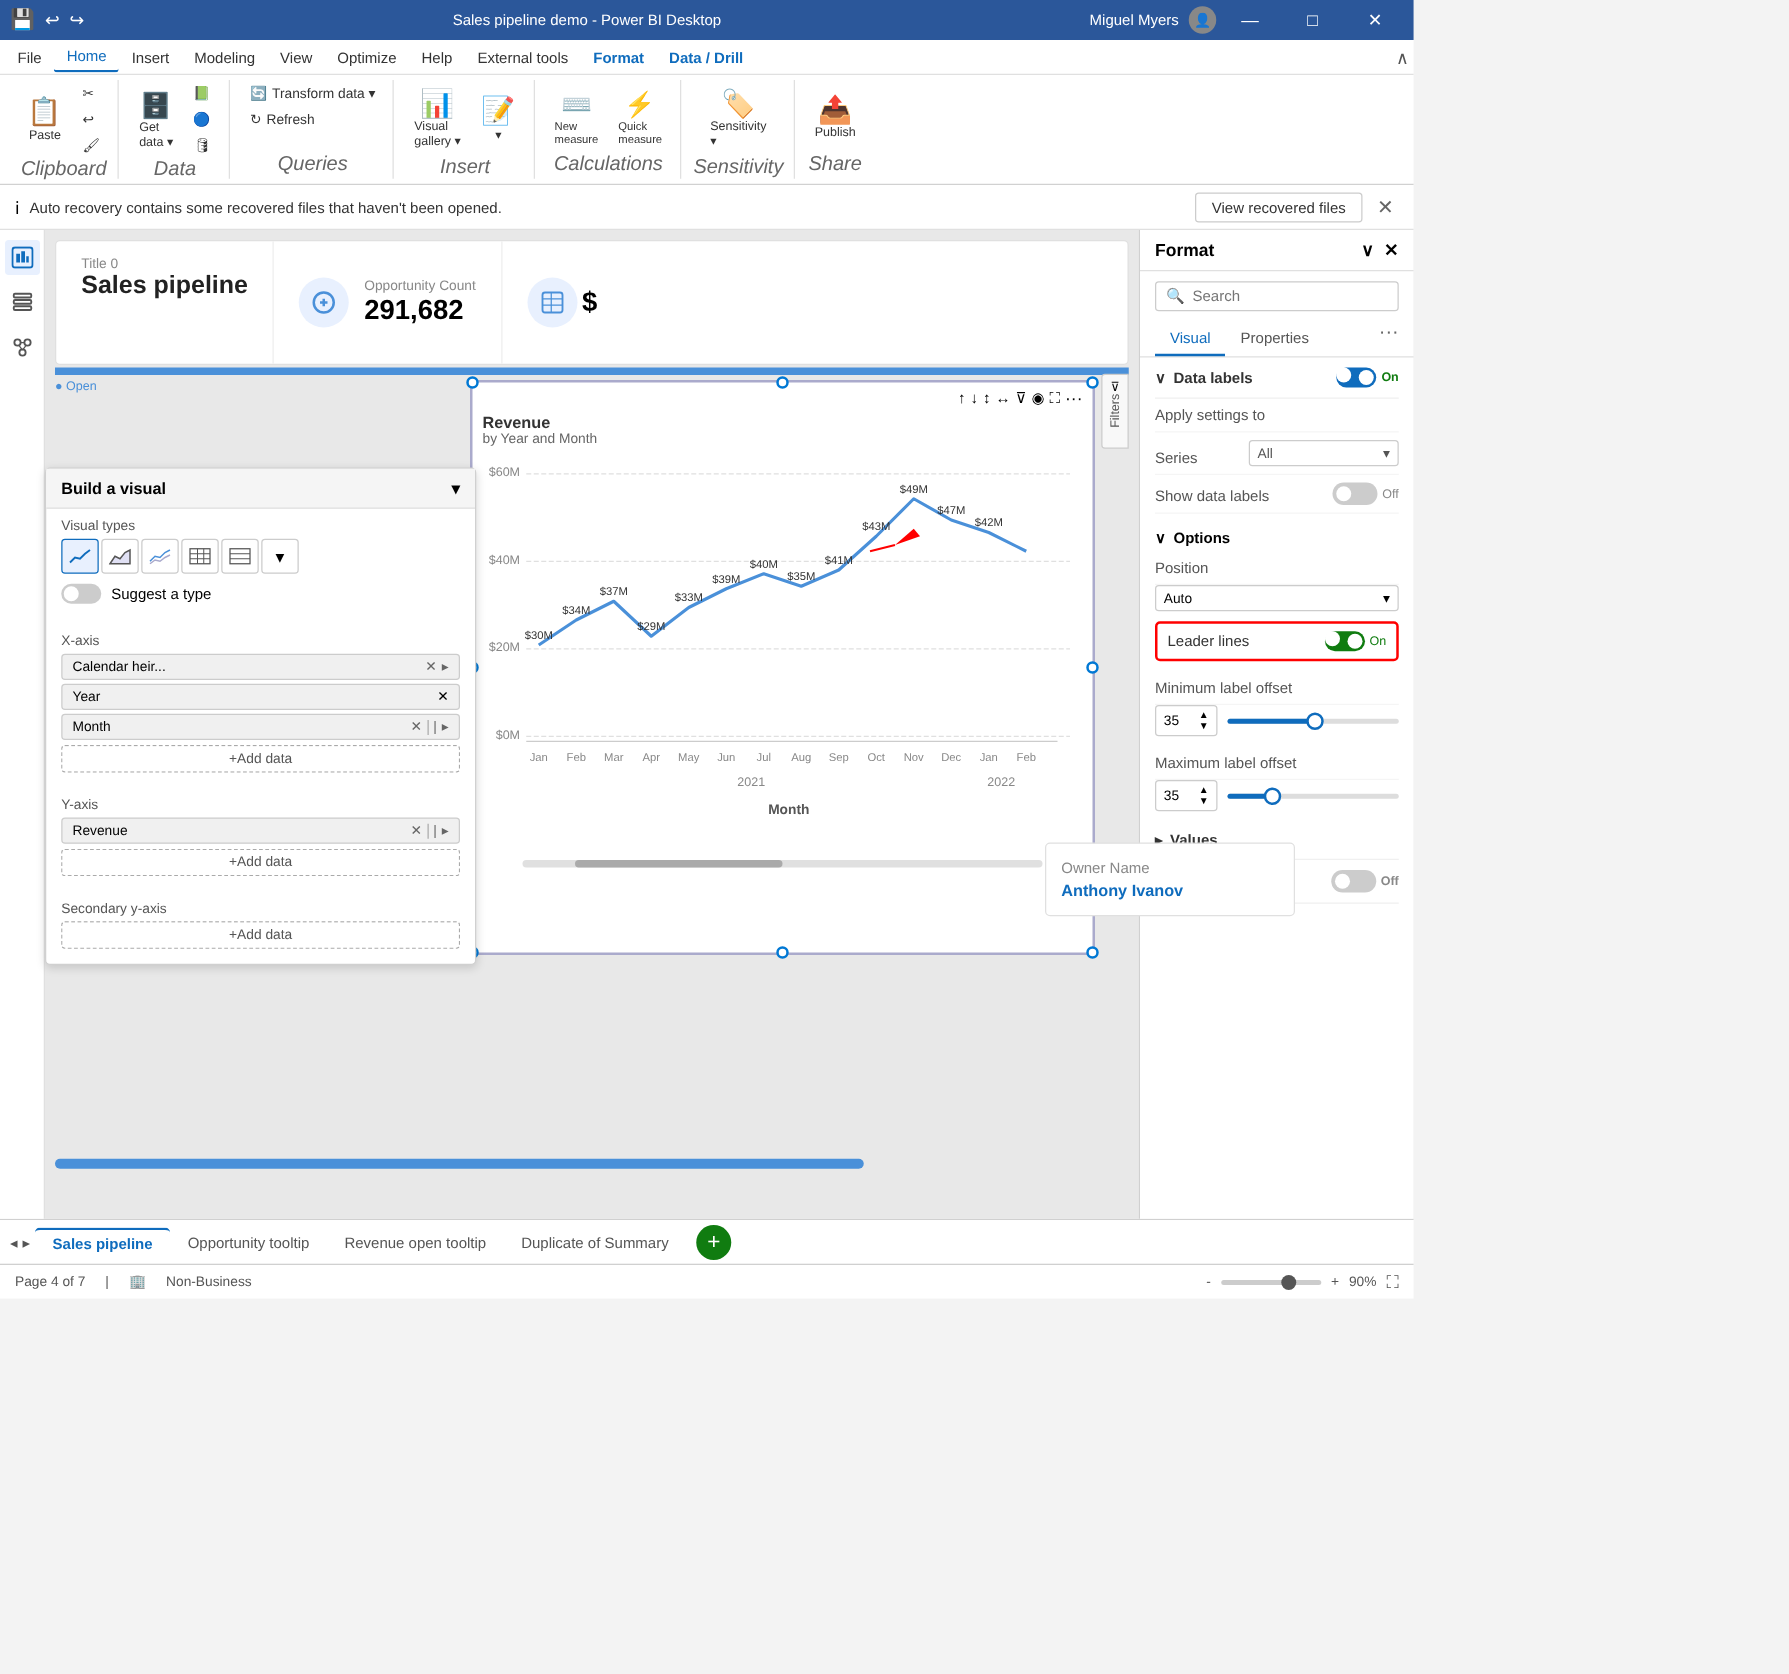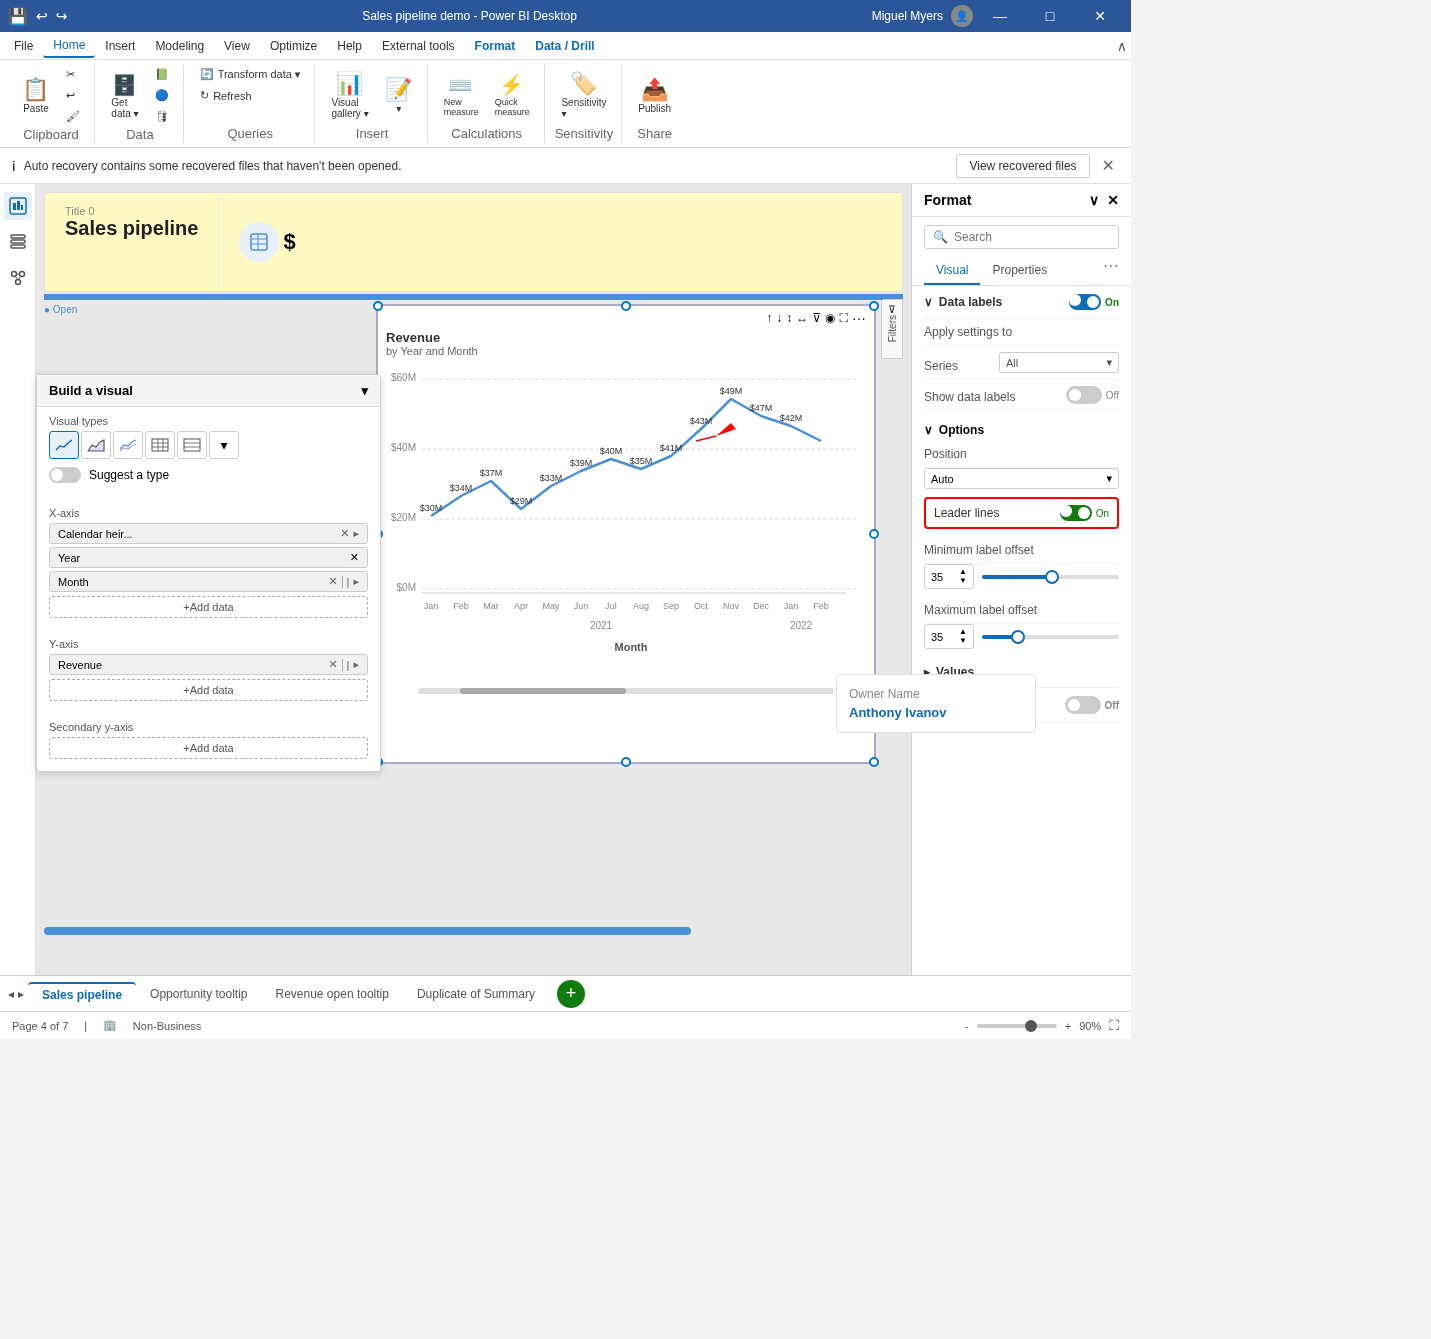--- a/index.html
+++ b/index.html
@@ -51,24 +51,25 @@
     .ribbon-group {
       display: flex;
       flex-direction: column;
       align-items: center;
       padding: 2px 8px;
       border-right: 1px solid #e0e0e0;
       min-width: 60px;
     }
     .ribbon-group:last-child { border-right: none; }
     .ribbon-group-label {
-      font-size: 13px;
+      font-size: 16px;
       color: #666;
       margin-top: auto;
       padding-top: 2px;
+      font-style: italic;
     }
     .ribbon-items { display: flex; align-items: center; gap: 4px; flex: 1; }
     .ribbon-btn {
       display: flex;
       flex-direction: column;
       align-items: center;
       padding: 4px 6px;
       cursor: pointer;
       border-radius: 3px;
       font-size: 10px;
@@ -663,24 +664,36 @@
           <line x1="6" y1="7" x2="9" y2="11" stroke="#555" stroke-width="1"></line>
           <line x1="12" y1="7" x2="9" y2="11" stroke="#555" stroke-width="1"></line>
         </svg>
     </div>
   </div>
 
   <div style="flex:1; display:flex; position:relative; background:#e8e8e8;">
 
     <div style="flex:1; position:relative; padding:8px;">
 
-      <div style="position:absolute; top:8px; left:8px; right:8px; height:100px; background:#fef9c3; border:1px solid #e0e0e0; border-radius:4px; display:flex;">
+      <div style="position:absolute; top:8px; left:8px; right:8px; height:100px; background:#ffffff; border:1px solid #e0e0e0; border-radius:4px; display:flex;">
         <div style="padding:12px 20px; border-right:1px solid #eee;">
           <div style="font-size:11px;color:#888;">Title 0</div>
           <div style="font-size:20px;font-weight:bold;color:#222;">Sales pipeline</div>
+        </div>
+        <div style="padding:12px 20px; border-right:1px solid #eee; display:flex; align-items:center; gap:12px;">
+          <div style="width:40px;height:40px;border-radius:50%;background:#e8f0fe;display:flex;align-items:center;justify-content:center;">
+            <svg width="22" height="22" viewBox="0 0 22 22" fill="none">
+                <circle cx="11" cy="11" r="8" stroke="#4a90d9" stroke-width="2"></circle>
+                <path d="M8 11h6M11 8v6" stroke="#4a90d9" stroke-width="2"></path>
+              </svg>
+          </div>
+          <div>
+            <div style="font-size:11px;color:#888;">Opportunity Count</div>
+            <div style="font-size:22px;font-weight:bold;">291,682</div>
+          </div>
         </div>
         <div style="padding:12px 20px; display:flex; align-items:center; gap:4px;">
           <div style="width:40px;height:40px;border-radius:50%;background:#e8f0fe;display:flex;align-items:center;justify-content:center;">
             <svg width="22" height="22" viewBox="0 0 22 22" fill="none">
                 <rect x="3" y="3" width="16" height="16" rx="2" stroke="#4a90d9" stroke-width="1.5"></rect>
                 <line x1="3" y1="8" x2="19" y2="8" stroke="#4a90d9" stroke-width="1"></line>
                 <line x1="3" y1="13" x2="19" y2="13" stroke="#4a90d9" stroke-width="1"></line>
                 <line x1="10" y1="3" x2="10" y2="19" stroke="#4a90d9" stroke-width="1"></line>
               </svg>
           </div>

